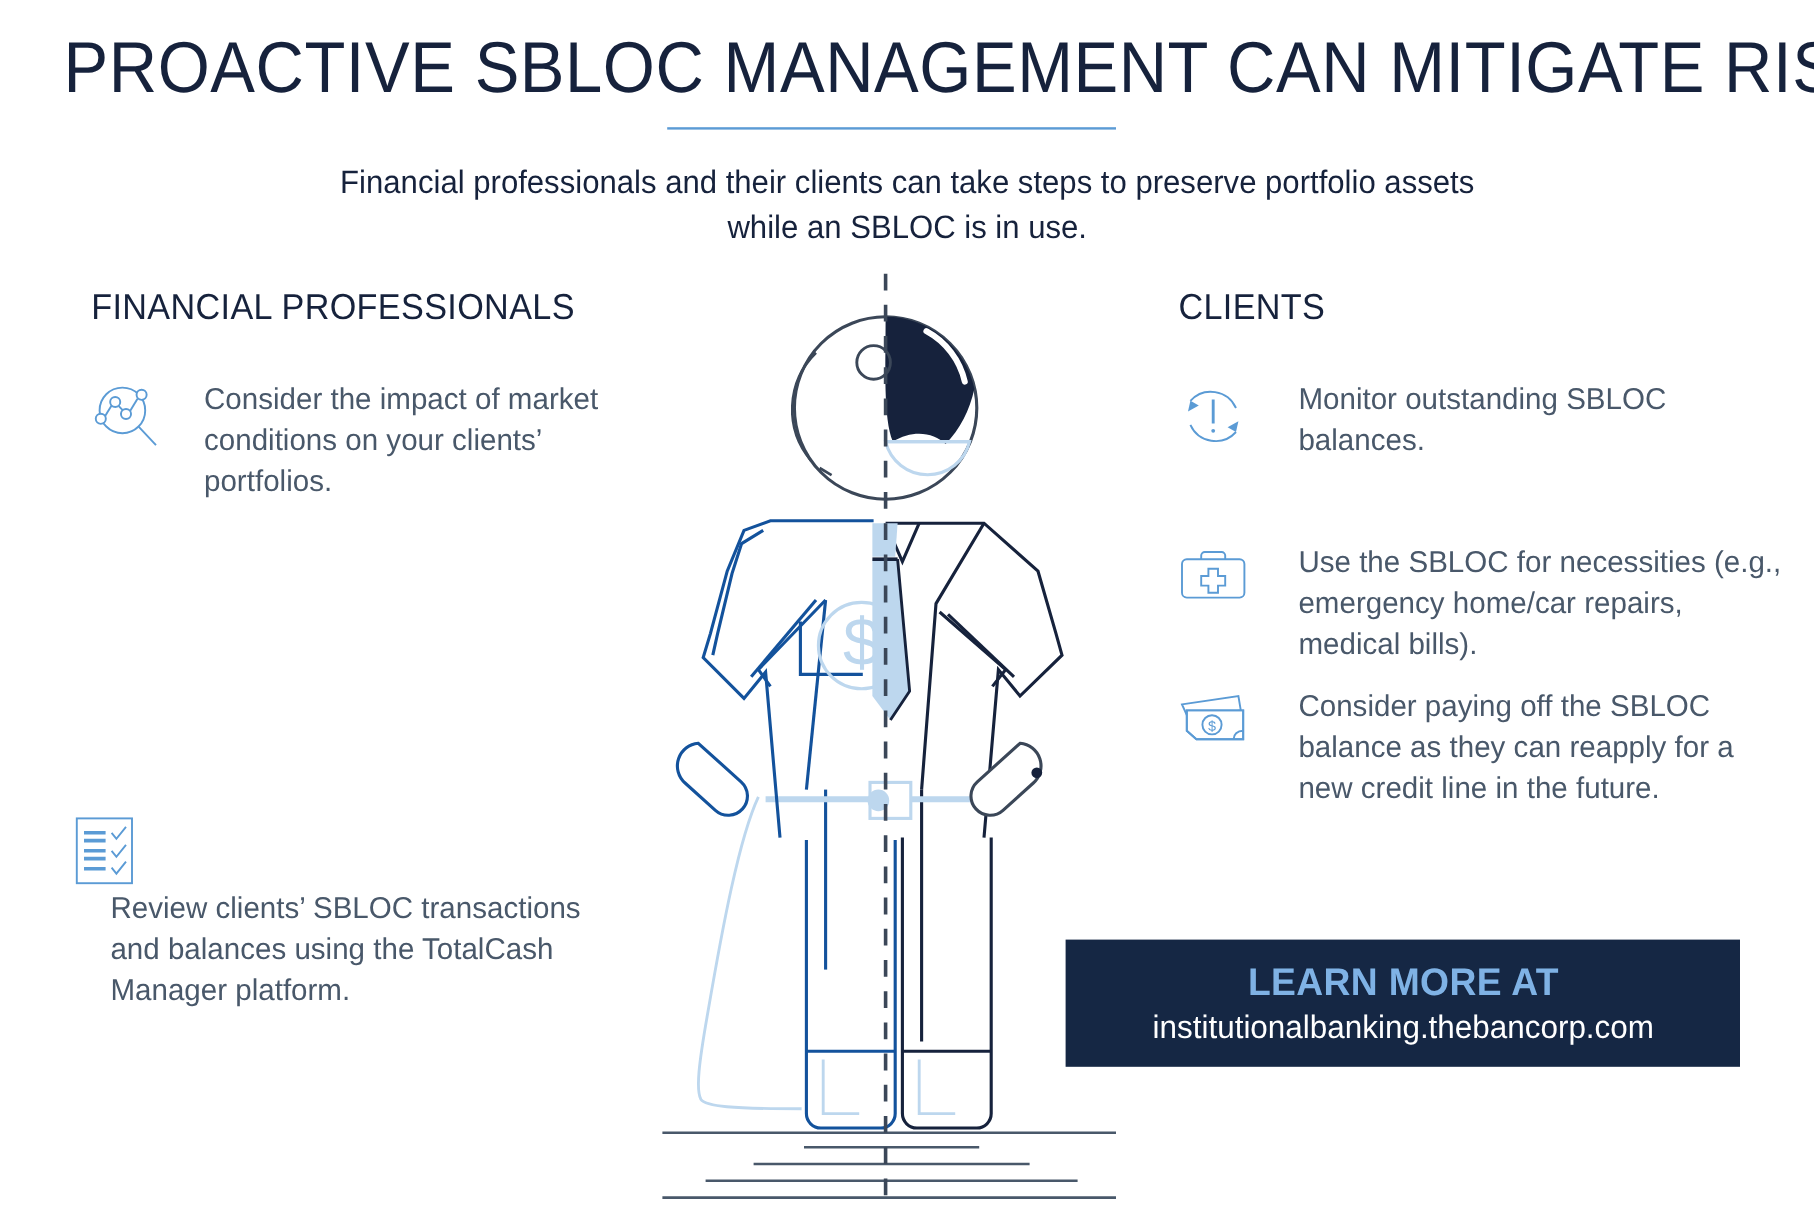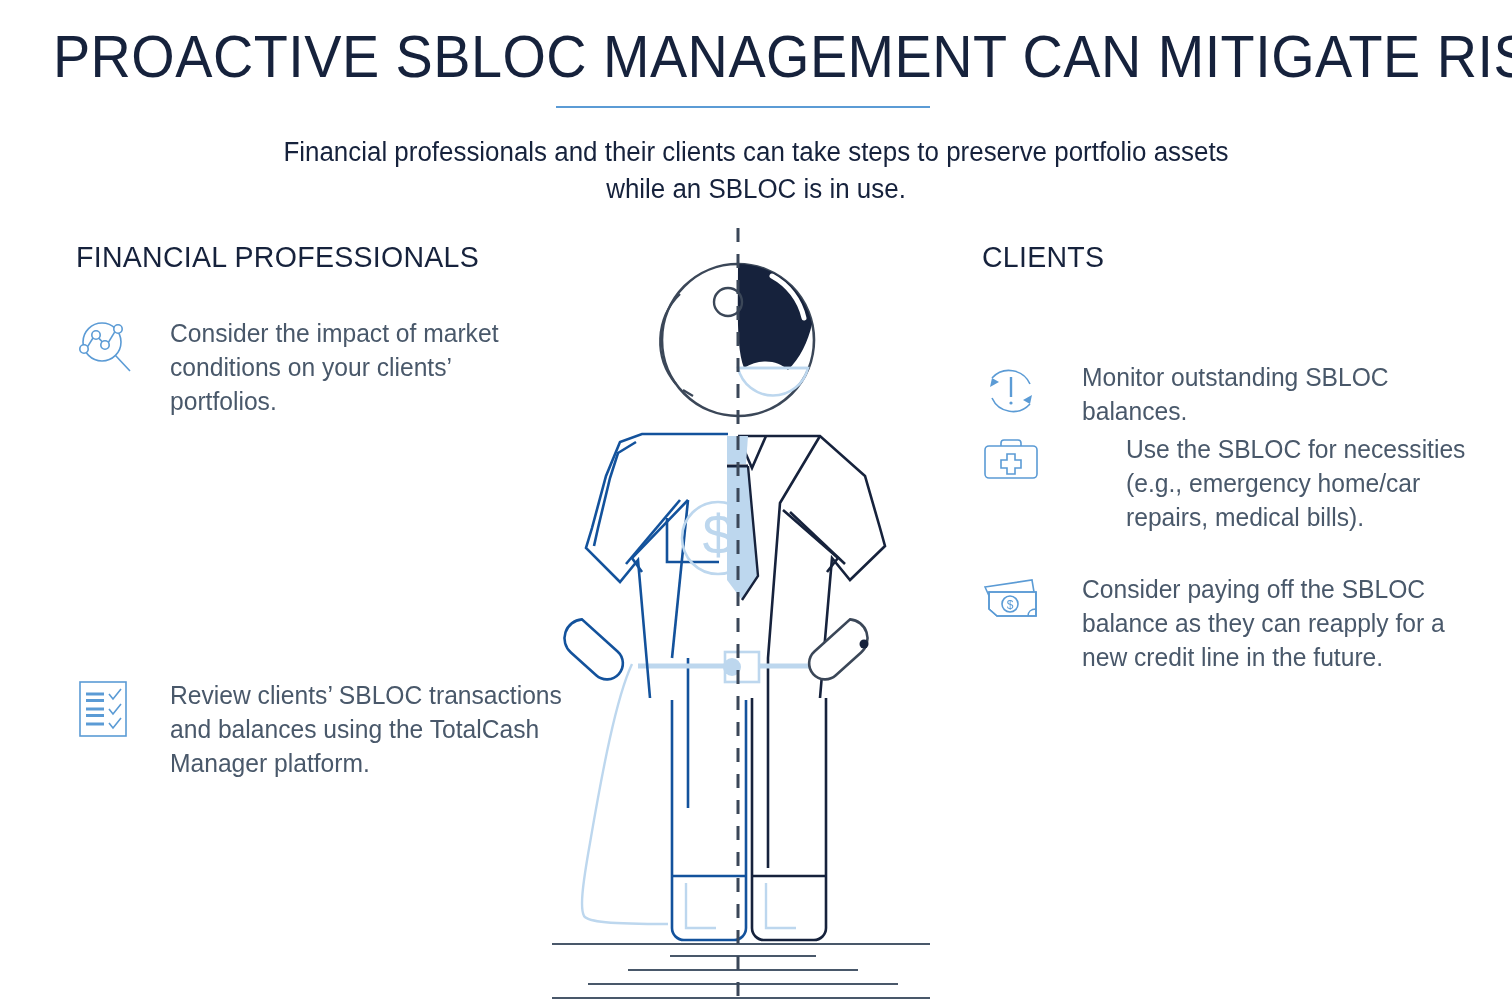--- a/index.html
+++ b/index.html
@@ -66,28 +66,28 @@
     font-weight:400;
     transform:scaleX(0.985);
     transform-origin:0 0;
     white-space:pre-line;
   }
 
   #b-l1{left:74px;top:316px;width:500px;}
   #b-l1 .txt{margin-left:34px;width:400px;}
   #b-l2{left:74px;top:464px;width:500px;}
   #b-l2 .txt{margin-left:34px;width:400px;}
-  #b-l3{left:74px;top:678px;width:500px;}
+  #b-l3{left:58px;top:678px;width:500px;flex-direction:column;}
   #b-l3 .txt{margin-left:34px;width:400px;}
   #b-l4{left:74px;top:858px;width:500px;}
   #b-l4 .txt{margin-left:34px;width:400px;}
 
-  #b-r1{left:980px;top:316px;width:500px;margin-top:44px;}
+  #b-r1{left:980px;top:316px;width:500px;}
   #b-r1 .txt{margin-left:40px;width:400px;}
-  #b-r2{left:980px;top:432px;width:520px;gap:44px;}
+  #b-r2{left:980px;top:452px;width:520px;}
   #b-r2 .txt{margin-left:40px;width:420px;}
   #b-r3{left:980px;top:572px;width:500px;}
   #b-r3 .txt{margin-left:40px;width:400px;}
 
   
   .cta{
     position:absolute;left:888px;top:783px;width:562px;height:106px;
     background:#152744;
     display:flex;flex-direction:column;align-items:center;justify-content:center;
   }
@@ -259,14 +259,18 @@
 
       <circle cx="208" cy="74" r="14" stroke="#3b4758" stroke-width="2.4" fill="none"></circle>
 
       <path d="M160 66 a66 66 0 0 0 -4 90" stroke="#3b4758" stroke-width="2.2" fill="none"></path>
       <path d="M163 162 l10 6" stroke="#3b4758" stroke-width="2.2"></path>
 
       <line x1="218" y1="0" x2="218" y2="780" stroke="#3b4758" stroke-width="3" stroke-dasharray="14 12"></line>
     </svg>
   </div>
 
+  <div class="cta">
+    <div class="cta-head">LEARN MORE AT</div>
+    <div class="cta-url">institutionalbanking.thebancorp.com</div>
+  </div>
 
 </div>
 
 </body></html>

